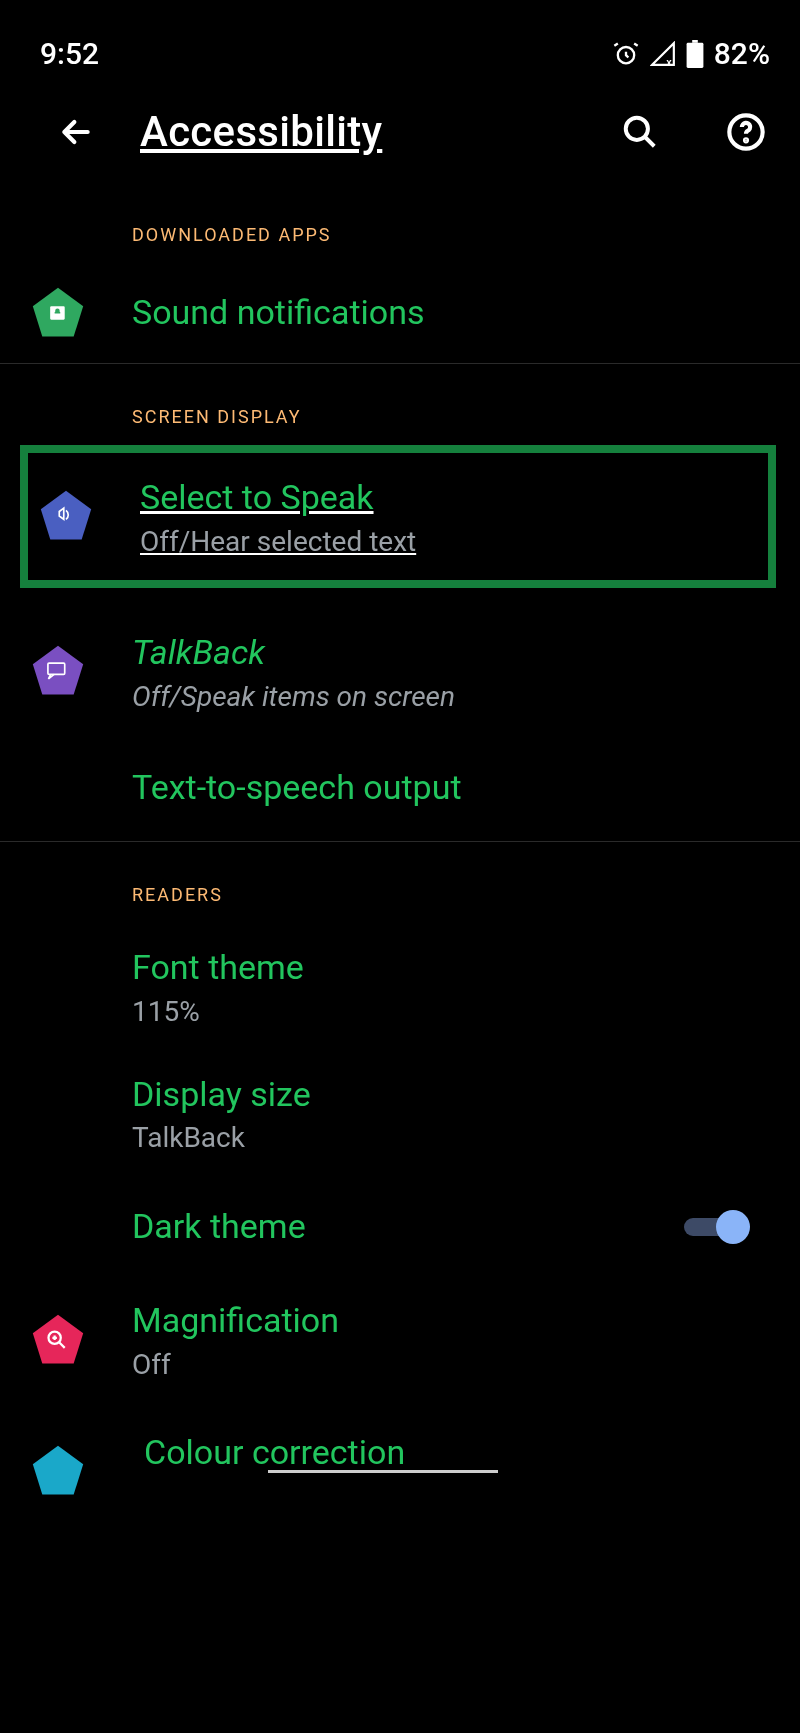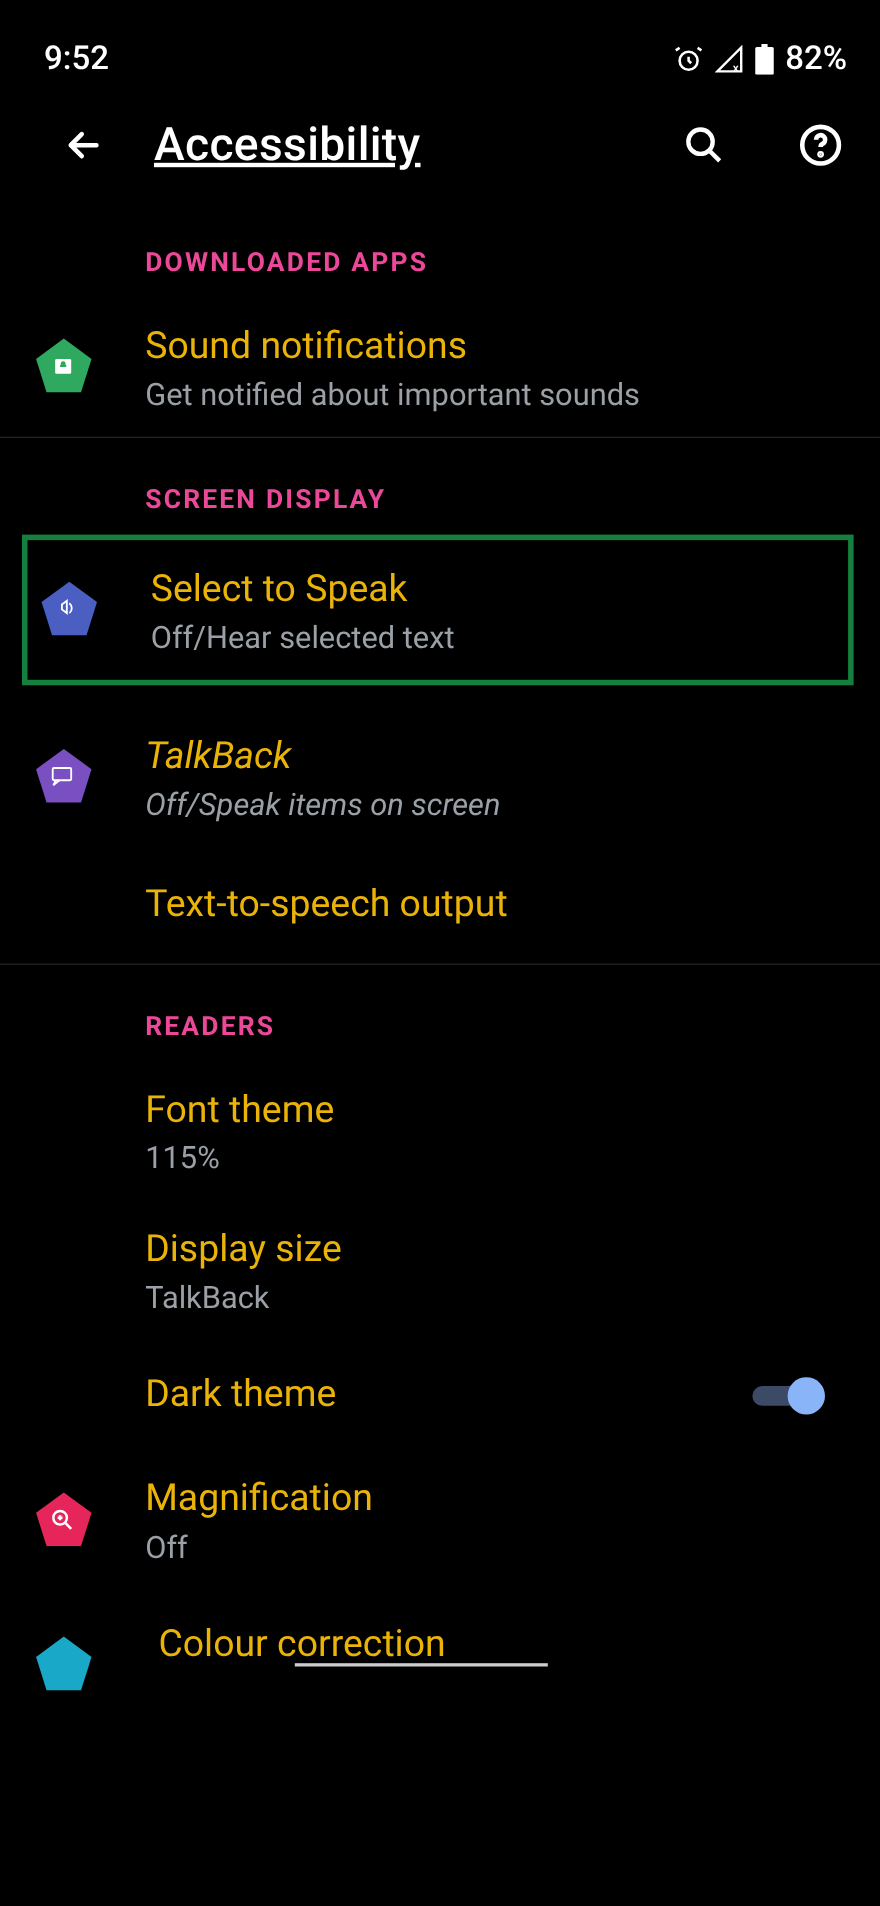--- a/index.html
+++ b/index.html
@@ -35,61 +35,62 @@
     font-weight: 500;
     letter-spacing: 0.3px;
   }
   .icon-btn {
     width: 48px; height: 48px;
     display: flex; align-items: center; justify-content: center;
     margin-left: 18px;
   }
   .section-header {
     padding: 42px 0 18px 132px;
-    color: #ec4899;
-    font-size: 24px;
-    font-weight: 700;
+    color: #fdba74;
+    font-size: 18px;
+    font-weight: 400;
     letter-spacing: 2px;
   }
   .row {
     display: flex;
     align-items: center;
     padding: 22px 30px 22px 30px;
     min-height: 100px;
   }
   .row .icon-slot {
     width: 102px;
     display: flex;
     justify-content: flex-start;
     align-items: center;
   }
   .row .text-slot { flex: 1; }
   .row .title-text {
     font-size: 34px;
     font-weight: 400;
-    color: #eab308;
+    color: #22c55e;
     line-height: 1.35;
   }
   .row .subtitle-text {
     font-size: 28px;
     color: #9aa0a6;
     margin-top: 4px;
   }
   .pentagon {
     width: 56px; height: 56px;
     color: #fff;
   }
   .divider {
     height: 1px;
     background: #2a2a2a;
     width: 100%;
   }
   .highlight-box {
-    border: 5px solid #15803d;
+    border: 8px solid #15803d;
     margin: 0 24px 0 20px;
+    text-decoration: underline;
   }
   .highlight-box .row { padding-left: 10px; }
   .toggle {
     width: 70px; height: 40px;
     position: relative;
   }
   .toggle .track {
     position: absolute;
     top: 12px; left: 4px;
     width: 52px; height: 18px;
@@ -176,21 +177,20 @@
           <polygon points="50,5 95,38 78,92 22,92 5,38" fill="#2fa860"></polygon>
           <g transform="translate(30,30)">
             <rect x="6" y="8" width="26" height="24" rx="2" fill="#fff"></rect>
             <path d="M19 12a4 4 0 0 0-4 4v2h-1v3h10v-3h-1v-2a4 4 0 0 0-4-4z" fill="#2fa860"></path>
           </g>
         </svg>
     </span>
   </div>
   <div class="text-slot">
     <div class="title-text">Sound notifications</div>
-    <div class="subtitle-text">Get notified about important sounds</div>
   </div>
 </div>
 
 <div class="divider"></div>
 
 <div class="section-header">SCREEN DISPLAY</div>
 
 <div class="highlight-box">
   <div class="row">
     <div class="icon-slot">

